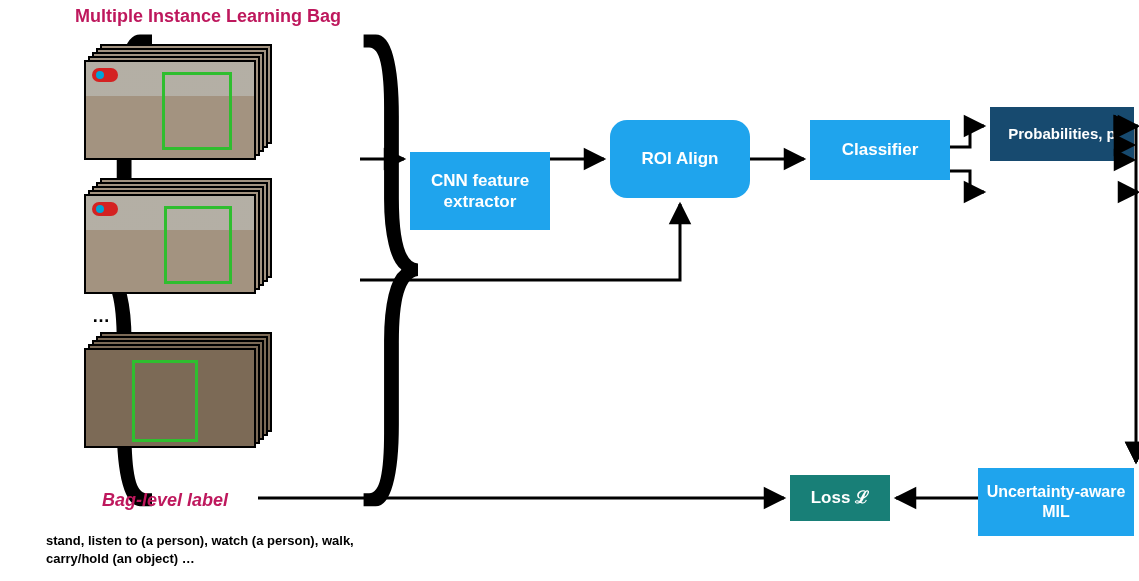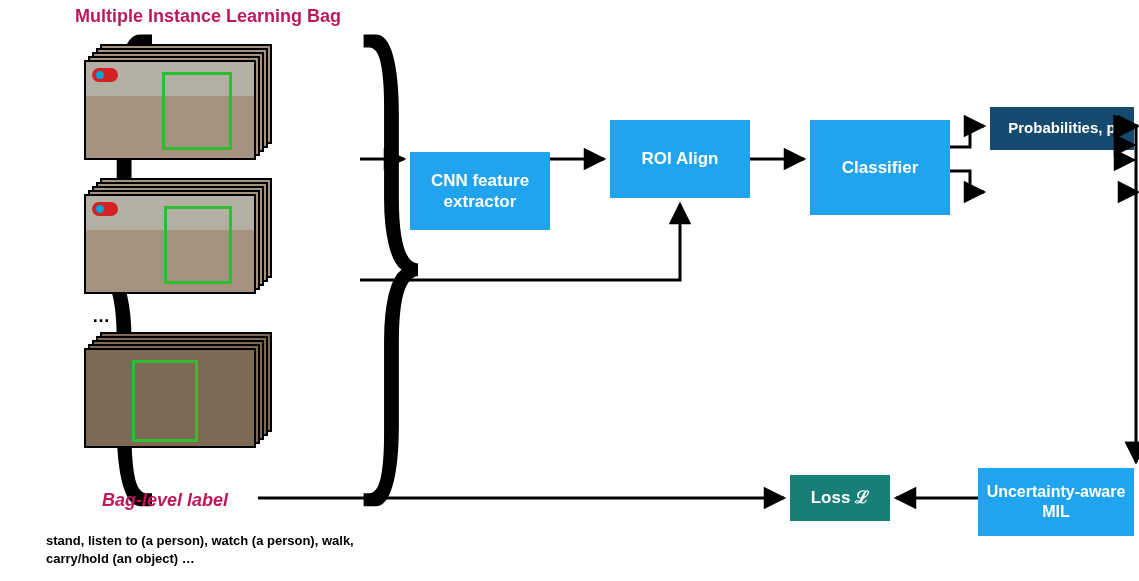--- a/index.html
+++ b/index.html
@@ -151,25 +151,25 @@
   <div class="frame alt" style="left:0;    top:16px;">
     <div class="bbox" style="left:46px; top:10px; width:66px; height:82px;"></div>
   </div>
 </div>
 
 <div class="title" style="left:102px; top:490px; font-size:18px;font-style:italic;">Bag-level label</div>
 <div class="sublabel" style="left:46px; top:532px; width:320px;font-weight:bold;">stand, listen to (a person), watch (a person), walk, carry/hold (an object) …</div>
 
 <div class="block light-blue" style="left:410px; top:120px; width:140px; height:78px; font-size:17px;margin-top:32px;">CNN feature extractor</div>
 
-<div class="block light-blue" style="left:610px; top:120px; width:140px; height:78px; font-size:17px;">ROI Align</div>
-
-<div class="block light-blue" style="left:810px; top:120px; width:140px; height:95px; font-size:17px;">Classifier</div>
-
-<div class="block dark-blue" style="left:990px; top:107px; width:144px; height:43px; font-size:15px;">
+<div class="block light-blue" style="left:610px; top:120px; width:140px; height:78px; font-size:17px;border-radius:17px;">ROI Align</div>
+
+<div class="block light-blue" style="left:810px; top:120px; width:140px; height:60px; font-size:17px;">Classifier</div>
+
+<div class="block dark-blue" style="left:990px; top:107px; width:144px; height:54px; font-size:15px;">
   <span>Probabilities, p</span>
 </div>
 
 
 <div class="block light-blue" style="left:978px; top:468px; width:156px; height:68px; font-size:16px;">Uncertainty-aware MIL</div>
 
 <div class="block teal" style="left:790px; top:475px; width:100px; height:46px; font-size:17px;">Loss ℒ</div>
 
 <svg class="wires">
   <defs>

